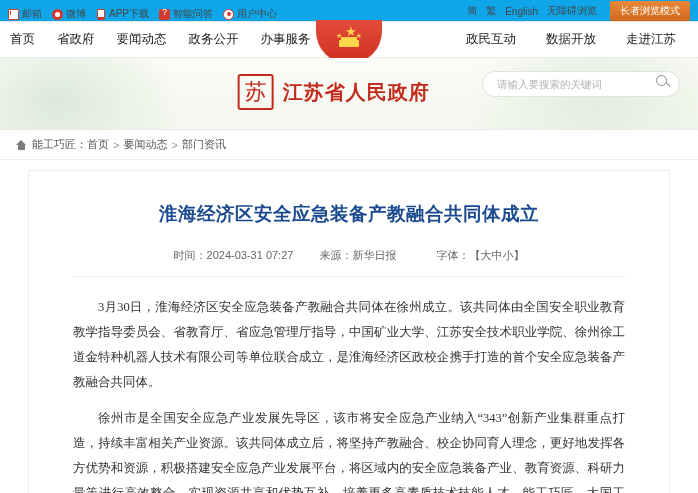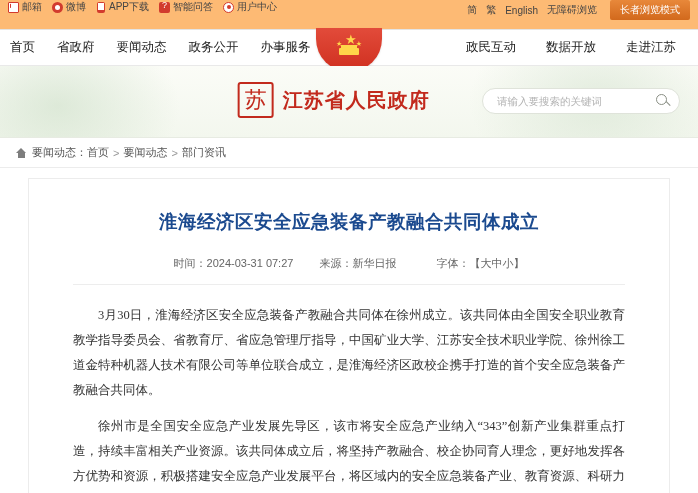--- a/index.html
+++ b/index.html
@@ -6,25 +6,25 @@
   html, body {
     margin: 0; padding: 0;
     width: 698px; height: 493px;
     overflow: hidden;
     background: #ffffff;
     font-family: "Liberation Sans", sans-serif;
   }
 
   
   .topbar {
-    height: 30px;
-    background: #fdba74;
+    height: 22px;
+    background: #0ea5e9;
     border-bottom: 1px solid #e4e4e4;
     display: flex;
-    align-items: flex-start;
+    align-items: flex-end;
     padding: 0 8px;
     font-size: 10px;
     color: #444;
   }
   .topbar-left { display: flex; align-items: center; gap: 10px; }
   .tb-item { display: flex; align-items: center; gap: 3px; cursor: pointer; white-space: nowrap; }
   .tb-ico {
     width: 11px; height: 11px;
     display: inline-block;
     position: relative;
@@ -163,26 +163,26 @@
     letter-spacing: 1px;
     font-family: Liberation Serif, serif;
   }
   .logo-en {
     color: #c22a1d;
     font-size: 10px;
     letter-spacing: 1.4px;
   }
   .search-box {
     position: absolute;
-    right: 18px; top: 22px;
+    right: 18px; top: 13px;
     width: 198px; height: 26px;
     background: #fff;
     border: 1px solid #dfe3da;
     border-radius: 13px;
-    display: flex; align-items: center;
+    display: flex; 
     padding: 0 6px 0 12px;
     z-index: 2;
   }
   .search-box input {
     flex: 1;
     border: none; outline: none;
     font-size: 10.5px;
     color: #333;
     background: transparent;
     font-family: "Liberation Sans", sans-serif;
@@ -339,21 +339,21 @@
     </div>
   </div>
   <div class="search-box">
     <input type="text" placeholder="请输入要搜索的关键词" style="">
     <button class="search-btn"></button>
   </div>
 </div>
 
 <div class="crumb">
   <span class="home-ico"></span>
-  <span>要闻动态：</span>
+  <span>能工巧匠：</span>
   <a>首页</a>
   <span class="sep">&gt;</span>
   <a>要闻动态</a>
   <span class="sep">&gt;</span>
   <a>部门资讯</a>
 </div>
 
 <div class="article">
   <div class="art-title">淮海经济区安全应急装备产教融合共同体成立</div>
   <div class="art-meta">

